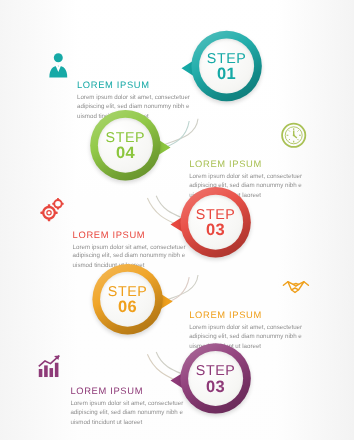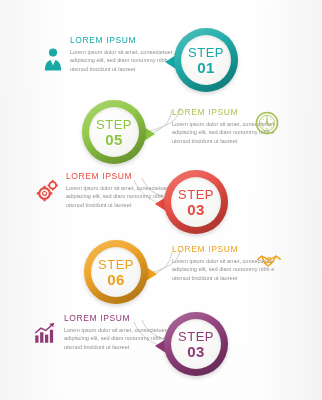--- a/index.html
+++ b/index.html
@@ -91,20 +91,21 @@
     right:-9px; top:27px;
     border-top:7px solid transparent;
     border-bottom:7px solid transparent;
     border-left:11px solid currentColor;
   }
 
   
   .textblock{
     position:absolute;
     width:104px;
+    margin-top:37px;
   }
   .head{
     font-size:8.5px;
     letter-spacing:.6px;
     line-height:1.1;
     margin-bottom:2.5px;
     white-space:nowrap;
   }
   .body{
     font-size:5.6px;
@@ -159,21 +160,21 @@
       </div>
     </div>
   </div>
 
   <div class="step" style="left:0;top:0;width:322px;height:110px;">
     <div class="circle-wrap" style="left:82px;top:100px;color:#8cc63e;">
       <div class="tail tail-right"></div>
       <div class="ring" style="background:#8cc63e;"></div>
       <div class="inner">
         <div class="step-word" style="color:#8cc63e;">STEP</div>
-        <div class="step-num" style="color:#8cc63e;">05</div>
+        <div class="step-num" style="color:#8cc63e;">04</div>
       </div>
     </div>
     <div class="textblock t-left" style="left:172px;top:108px;">
       <div class="head" style="color:#a9c155;">LOREM IPSUM</div>
       <div class="body">Lorem ipsum dolor sit amet, consectetuer adipiscing elit, sed diam nonummy nibh e uismod tincidunt ut laoreet</div>
     </div>
     <div class="icon" style="left:254px;top:110px;">
       <svg viewBox="0 0 32 32">
         <circle cx="16" cy="16" r="13" fill="none" stroke="#a9c155" stroke-width="2"></circle>
         <circle cx="16" cy="16" r="9.5" fill="none" stroke="#a9c155" stroke-width="1"></circle>

